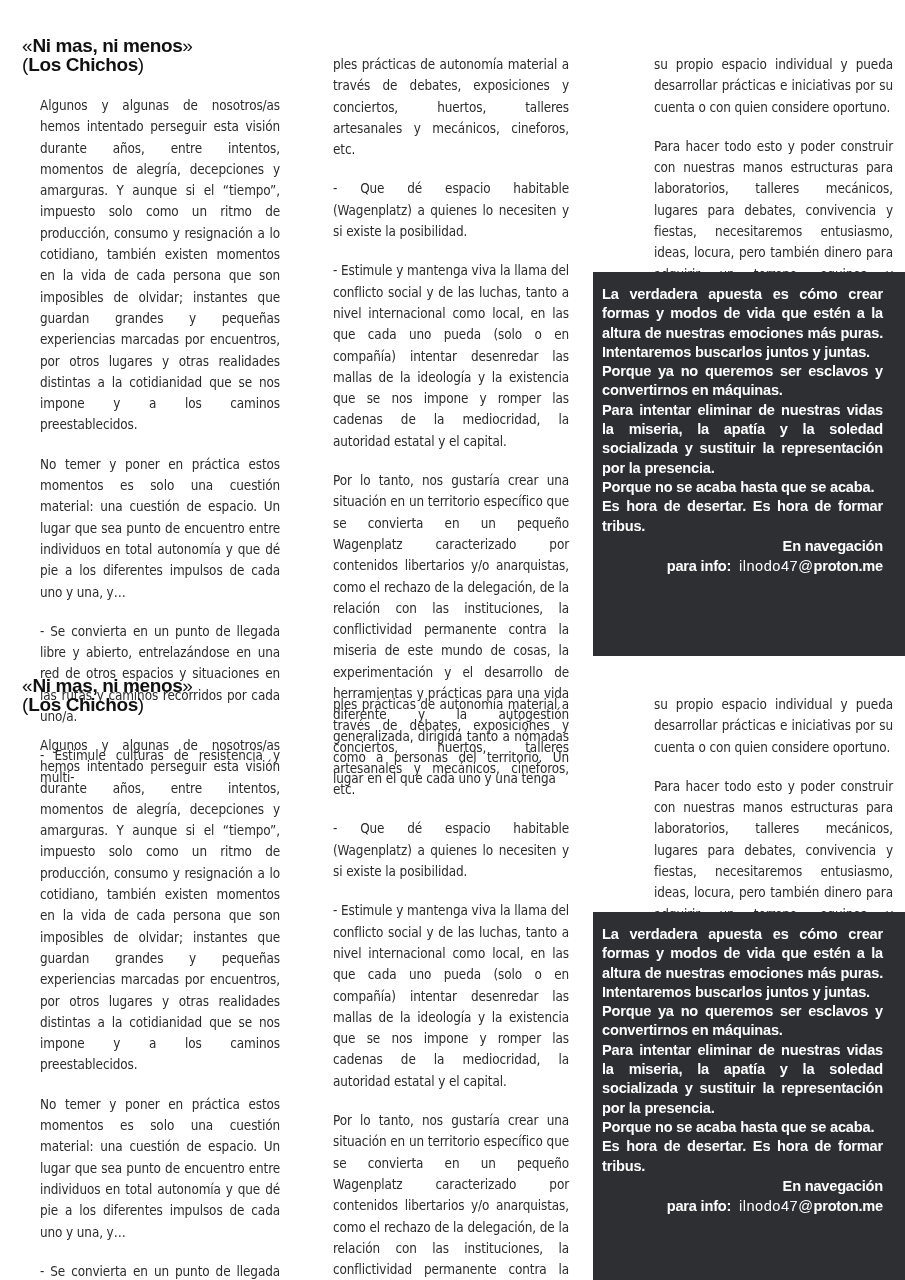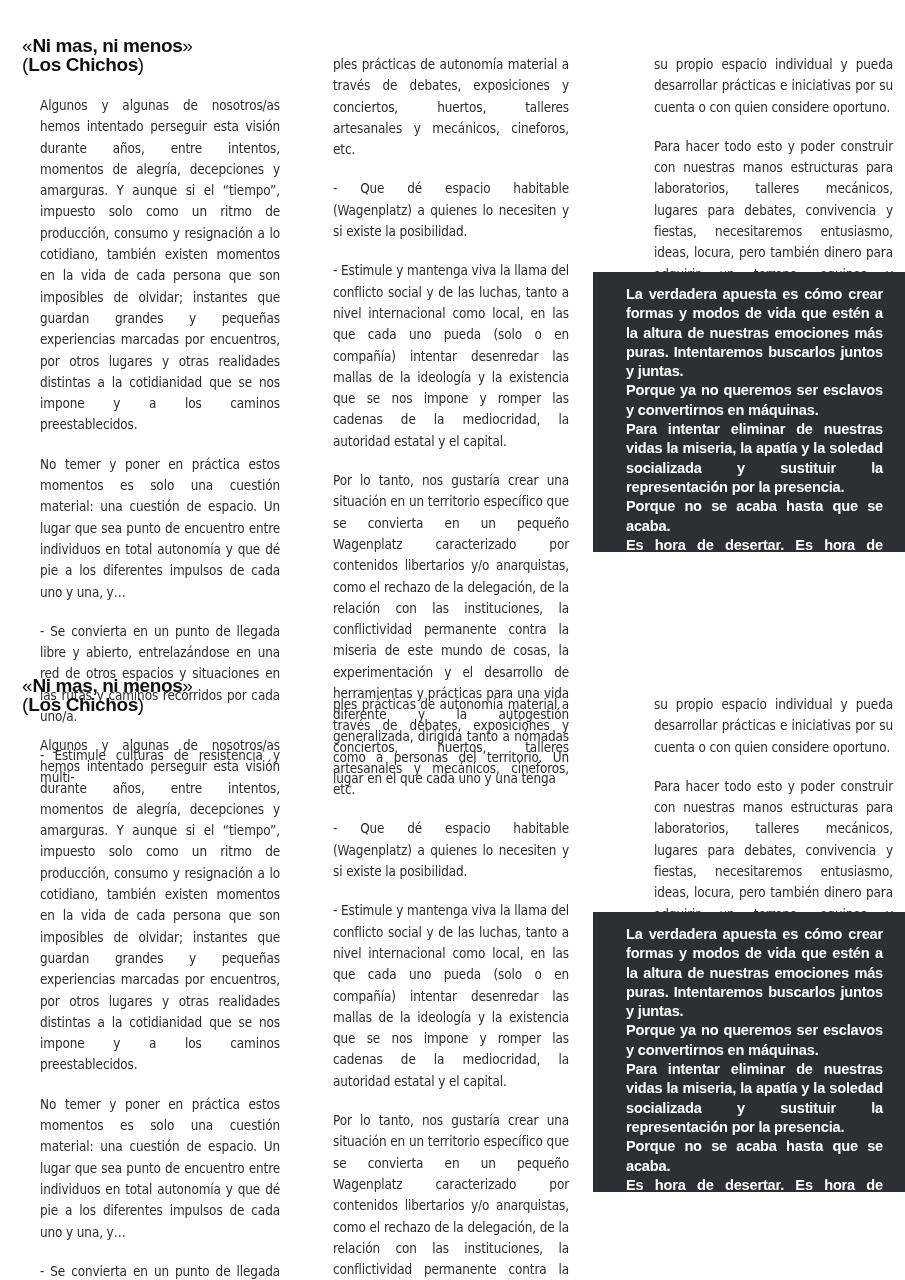--- a/index.html
+++ b/index.html
@@ -25,31 +25,31 @@
   .col2 { left: 315px; width: 272px; }
   .col3 { left: 636px; width: 275px; }
   .title {
     font-family: "Liberation Sans", sans-serif;
     font-size: 19px; line-height: 19px; color: #111;
     margin-bottom: 21px;
   }
   .title b { font-weight: bold; letter-spacing: -0.4px; }
   .title .q { font-weight: normal; }
   .callout {
-    position: absolute; left: 593px; top: 272px; width: 312px; height: 280px;
+    position: absolute; left: 593px; top: 272px; width: 312px; height: 384px;
     background: #2e2f33; color: #ffffff;
-    box-sizing: border-box; padding: 13px 22px 0 33px;
+    box-sizing: border-box; padding: 13px 22px 0 9px;
     font-family: "Liberation Sans", sans-serif; font-weight: bold;
     font-size: 14.6px; line-height: 19.3px; letter-spacing: -0.2px;
   }
   .callout p { margin: 0; text-align: justify; text-align-last: left; }
   .callout .sign {
     text-align: center; text-align-last: right; margin-top: 1px;
   }
-  .callout .mail-user { font-weight: normal; font-style: italic; letter-spacing: 0.5px; }
+  .callout .mail-user { font-weight: normal; letter-spacing: 0.5px; }
 </style>
 </head>
 <body>
 
 <div class="half top">
   <div class="col col1">
     <div class="title">
       <div><span class="q">«</span><b>Ni mas, ni menos</b><span class="q">»</span></div>
       <div><span class="q">(</span><b>Los Chichos</b><span class="q">)</span></div>
     </div>

